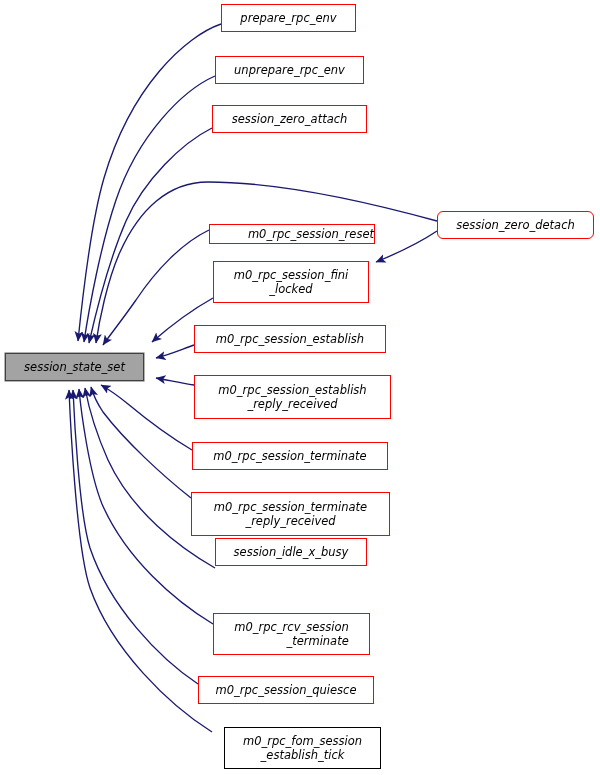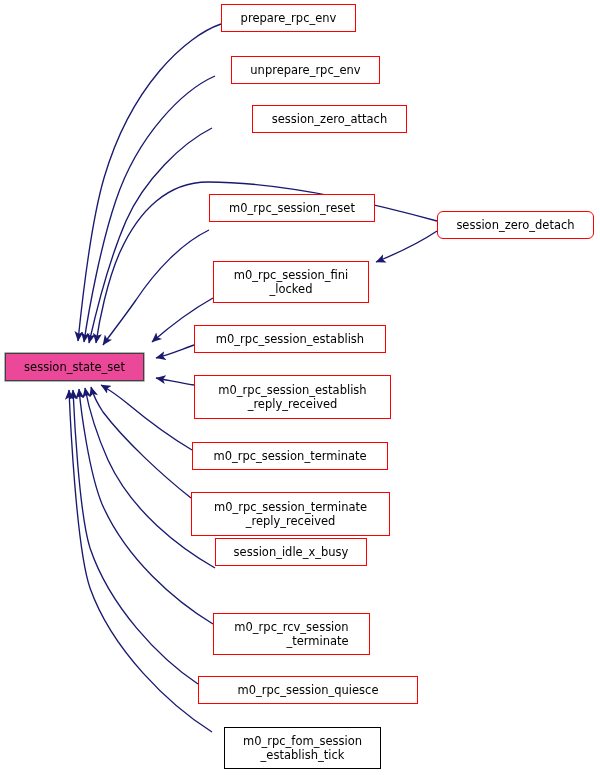--- a/index.html
+++ b/index.html
@@ -21,28 +21,28 @@
     text-align:center;
     color:#000000;
     font-size:11.5px;
     line-height:14px;
     letter-spacing:0px;
     white-space:pre;
     background:#ffffff;
     border:1.4px solid #ff0000;
   }
   .node.focus{
-    background:#ec4899;
+    background:#a3a3a3;
     border:1.4px solid #404040;
     box-shadow:0 0 0 0.6px #808080;
   }
   .node.plain{
     border:1.4px solid #000000;
   }
-  .node .lbl{display:block;}
+  .node .lbl{display:block;font-style:italic;}
 </style>
 </head>
 <body>
 
 <div id="canvas">
 
   <svg id="edges" viewBox="0 0 600 775" xmlns="http://www.w3.org/2000/svg">
     <defs>
       <marker id="ah" markerWidth="11" markerHeight="9" refX="9.6" refY="4.5" orient="auto" markerUnits="userSpaceOnUse">
         <path d="M0,0 L10,4.5 L0,9 L2.4,4.5 Z" fill="#191970"></path>
@@ -63,33 +63,33 @@
         <path d="M215,568 C180,548 132,512 108,460 C96,433 88,404 85,388" marker-end="url(#ah)"></path>
         <path d="M213,624 C175,601 126,559 102,504 C89,472 81,411 79,389" marker-end="url(#ah)"></path>
         <path d="M198,684 C159,658 110,607 90,548 C79,513 74,413 73,390" marker-end="url(#ah)"></path>
         <path d="M212,732 C169,705 112,650 90,588 C76,547 70,414 69,390" marker-end="url(#ah)"></path>
       </g>
   </svg>
 
   <div id="node-layer">
       <div class="node focus" title="session_state_set" style="left: 5px; top: 353px; width: 139px; height: 28px;"><span class="lbl">session_state_set</span></div>
       <div class="node" title="prepare_rpc_env" style="left: 221px; top: 4px; width: 135px; height: 28px;"><span class="lbl">prepare_rpc_env</span></div>
-      <div class="node" title="unprepare_rpc_env" style="left: 215px; top: 56px; width: 149px; height: 28px; margin-left: 16px;"><span class="lbl">unprepare_rpc_env</span></div>
-      <div class="node" title="session_zero_attach" style="left: 212px; top: 105px; width: 155px; height: 28px; margin-left: 40px;"><span class="lbl">session_zero_attach</span></div>
+      <div class="node" title="unprepare_rpc_env" style="left: 215px; top: 56px; width: 149px; height: 28px;"><span class="lbl">unprepare_rpc_env</span></div>
+      <div class="node" title="session_zero_attach" style="left: 212px; top: 105px; width: 155px; height: 28px;"><span class="lbl">session_zero_attach</span></div>
       <div class="node" title="session_zero_detach" style="left: 437px; top: 211px; width: 157px; height: 28px; border-radius: 6px;"><span class="lbl">session_zero_detach</span></div>
-      <div class="node" title="m0_rpc_session_reset" style="left: 209px; top: 194px; width: 166px; height: 28px;"><span class="lbl">m0_rpc_session_reset</span></div>
+      <div class="node" title="m0_rpc_session_reset" style="left: 209px; top: 224px; width: 166px; height: 20px; justify-content: flex-end;"><span class="lbl">m0_rpc_session_reset</span></div>
       <div class="node" title="m0_rpc_session_fini_locked" style="left: 213px; top: 261px; width: 156px; height: 42px;"><span class="lbl">m0_rpc_session_fini
 _locked</span></div>
       <div class="node" title="m0_rpc_session_establish" style="left: 194px; top: 325px; width: 192px; height: 28px;"><span class="lbl">m0_rpc_session_establish</span></div>
       <div class="node" title="m0_rpc_session_establish_reply_received" style="left: 194px; top: 375px; width: 197px; height: 44px;"><span class="lbl">m0_rpc_session_establish
 _reply_received</span></div>
       <div class="node" title="m0_rpc_session_terminate" style="left: 192px; top: 442px; width: 196px; height: 28px;"><span class="lbl">m0_rpc_session_terminate</span></div>
       <div class="node" title="m0_rpc_session_terminate_reply_received" style="left: 191px; top: 492px; width: 199px; height: 44px;"><span class="lbl">m0_rpc_session_terminate
 _reply_received</span></div>
       <div class="node" title="session_idle_x_busy" style="left: 215px; top: 538px; width: 152px; height: 28px;"><span class="lbl">session_idle_x_busy</span></div>
       <div class="node" title="m0_rpc_rcv_session_terminate" style="left: 213px; top: 613px; width: 157px; height: 42px; text-align: right;"><span class="lbl">m0_rpc_rcv_session
 _terminate</span></div>
-      <div class="node" title="m0_rpc_session_quiesce" style="left: 198px; top: 676px; width: 220px; height: 28px;"><span class="lbl">m0_rpc_session_quiesce</span></div>
+      <div class="node" title="m0_rpc_session_quiesce" style="left: 198px; top: 676px; width: 176px; height: 28px;"><span class="lbl">m0_rpc_session_quiesce</span></div>
       <div class="node plain" title="m0_rpc_fom_session_establish_tick" style="left: 224px; top: 727px; width: 157px; height: 42px;"><span class="lbl">m0_rpc_fom_session
 _establish_tick</span></div>
     </div>
 
 </div>
 
 </body></html>

